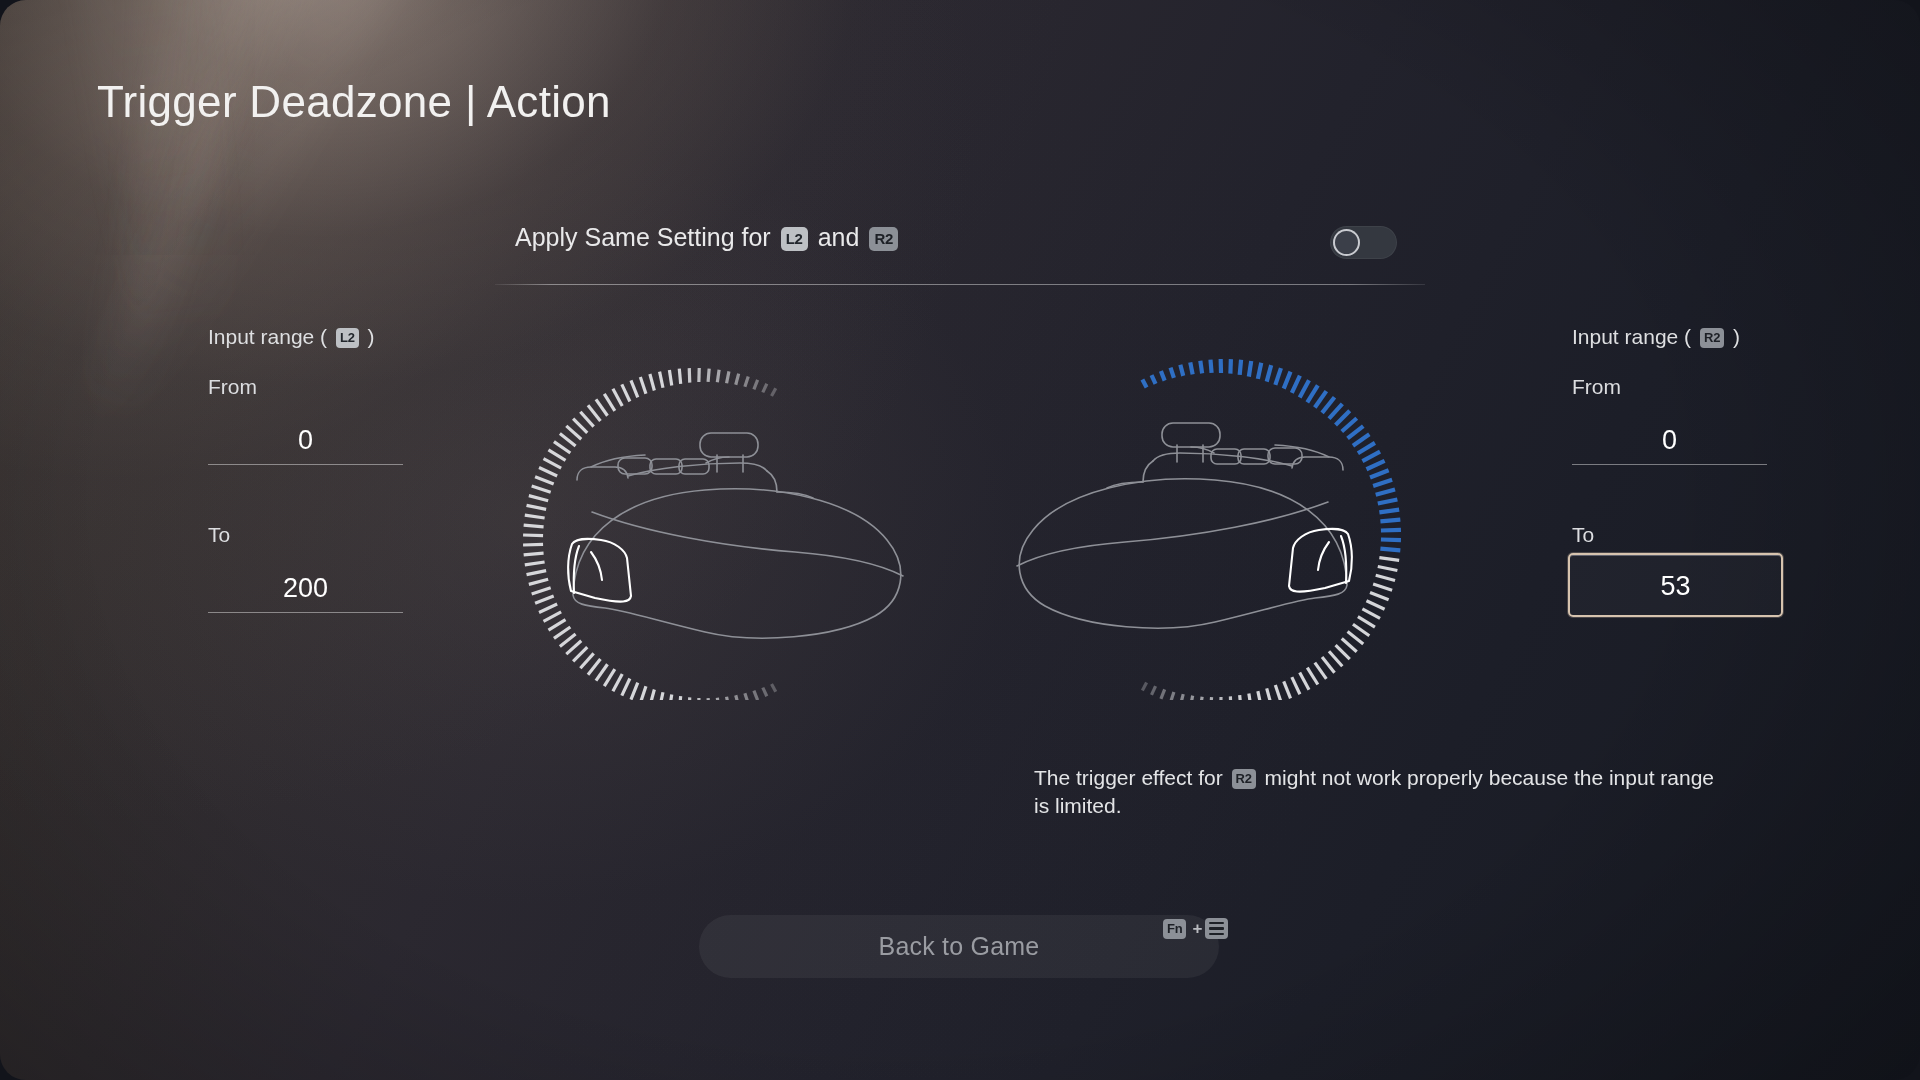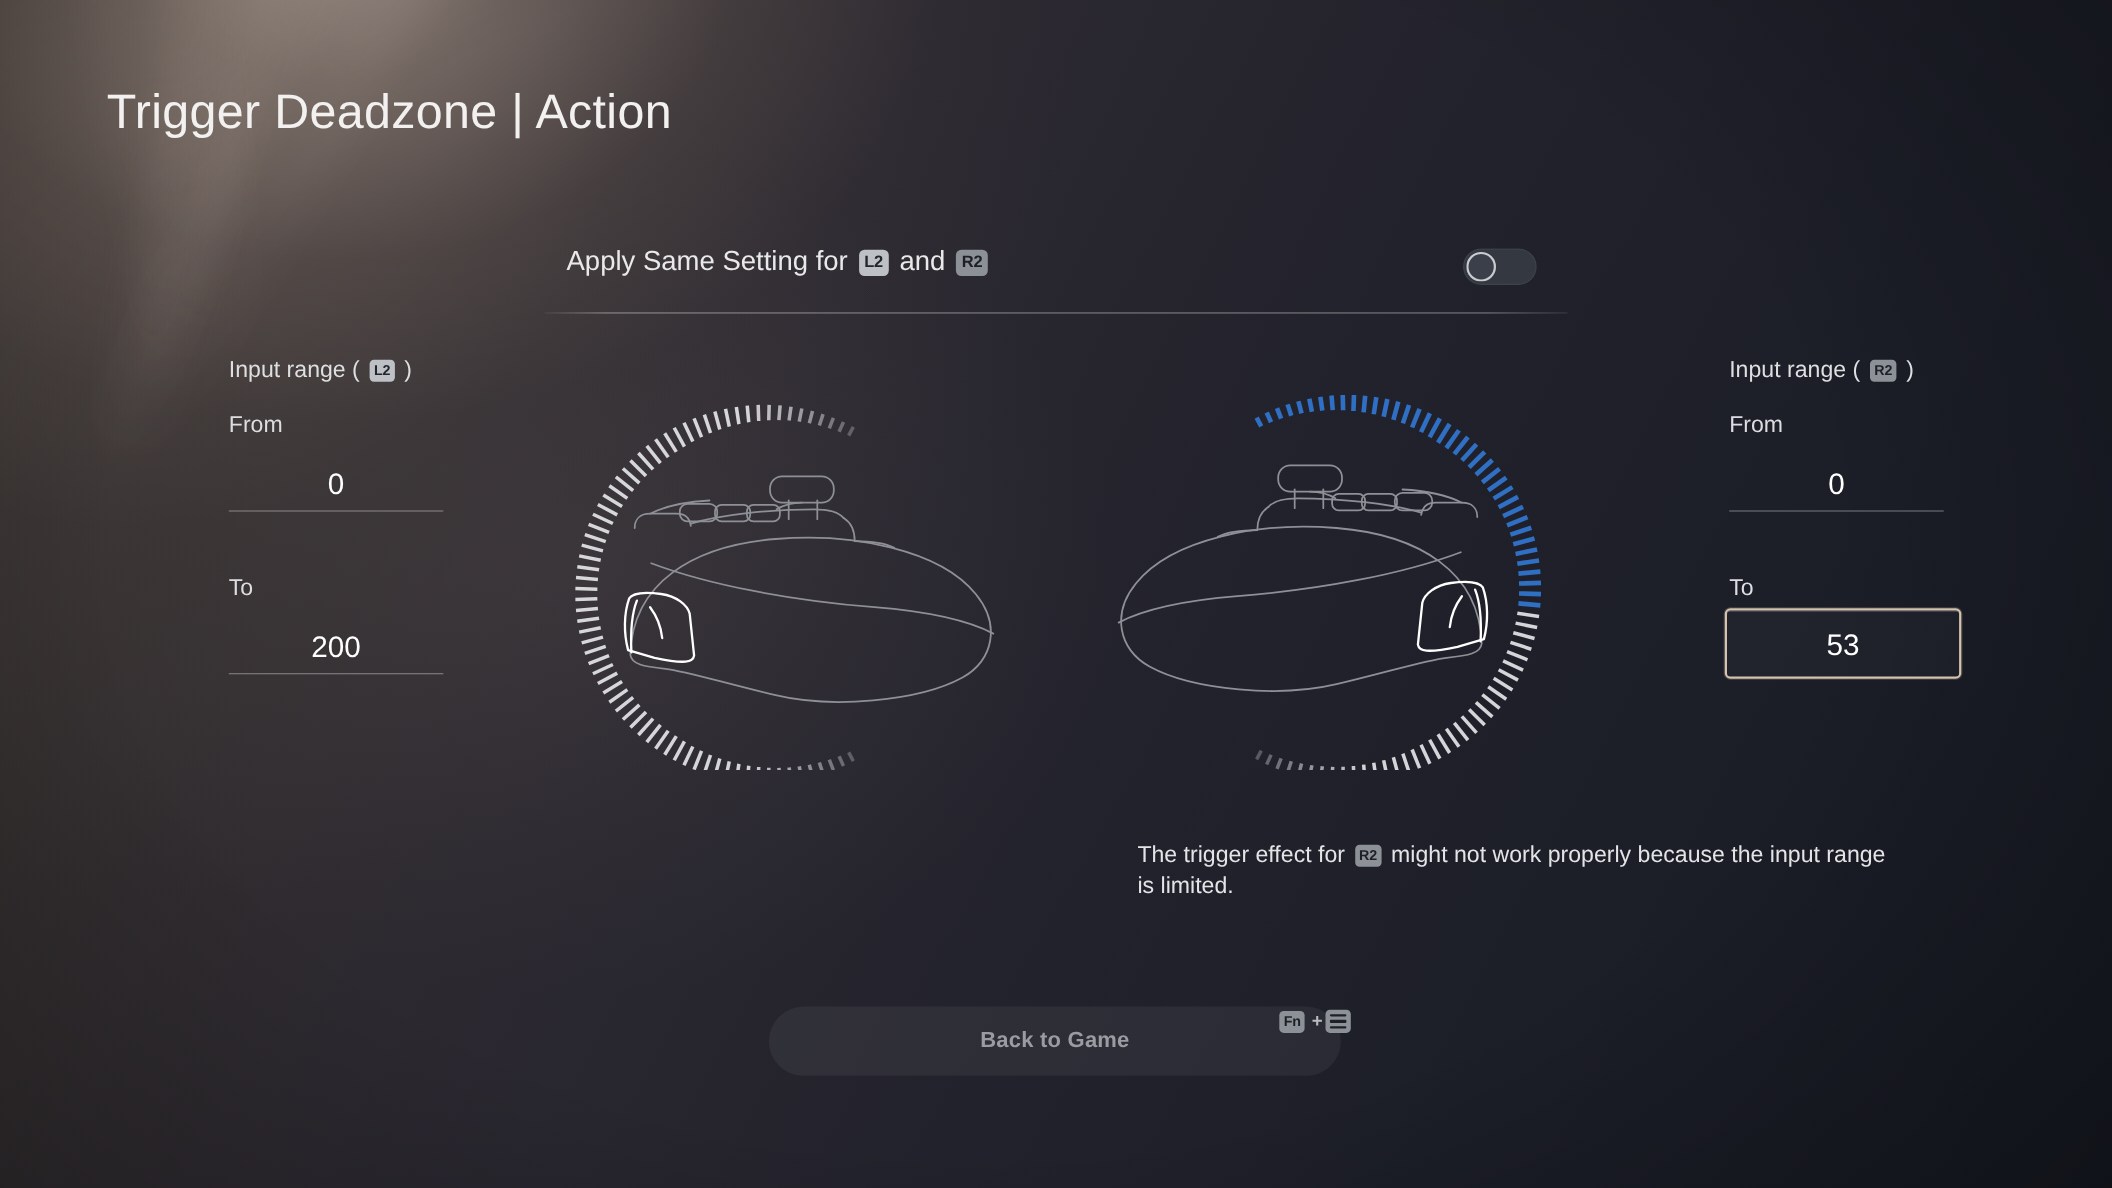--- a/index.html
+++ b/index.html
@@ -17,20 +17,21 @@
     position: relative;
     width: 1920px;
     height: 1080px;
     overflow: hidden;
     background:
       radial-gradient(ellipse 780px 620px at 300px -60px, rgba(226,206,193,0.60) 0%, rgba(186,166,154,0.40) 22%, rgba(120,104,98,0.22) 48%, rgba(60,56,62,0.06) 72%, rgba(26,29,38,0) 100%),
       radial-gradient(ellipse 1100px 900px at 120px 120px, rgba(158,139,128,0.30) 0%, rgba(90,80,78,0.16) 40%, rgba(30,32,40,0) 78%),
       radial-gradient(ellipse 900px 700px at 520px 520px, rgba(96,88,86,0.22) 0%, rgba(40,40,48,0.06) 55%, rgba(24,26,34,0) 100%),
       linear-gradient(118deg, #3a3431 0%, #332e2e 16%, #2b2830 36%, #22222c 56%, #1c1e28 74%, #171a23 100%);
     color: #ffffff;
+    border-radius: 26px;
   }
 
   
   .ray {
     position: absolute;
     pointer-events: none;
     background: linear-gradient(to bottom, rgba(232,214,200,0.20), rgba(232,214,200,0.0));
     filter: blur(16px);
     transform-origin: top center;
   }
@@ -199,22 +200,22 @@
     width: 520px;
     height: 63px;
     border-radius: 32px;
     background: rgba(255,255,255,0.055);
     display: flex;
     align-items: center;
     justify-content: center;
     cursor: pointer;
   }
   #back-button-label {
-    font-size: 20px;
-    font-weight: 700;
+    font-size: 25px;
+    font-weight: 400;
     color: #9a9ca2;
     letter-spacing: 0.2px;
   }
   #back-hint {
     position: absolute;
     left: 1160px;
     top: 918px;
     display: flex;
     align-items: center;
     gap: 3px;

